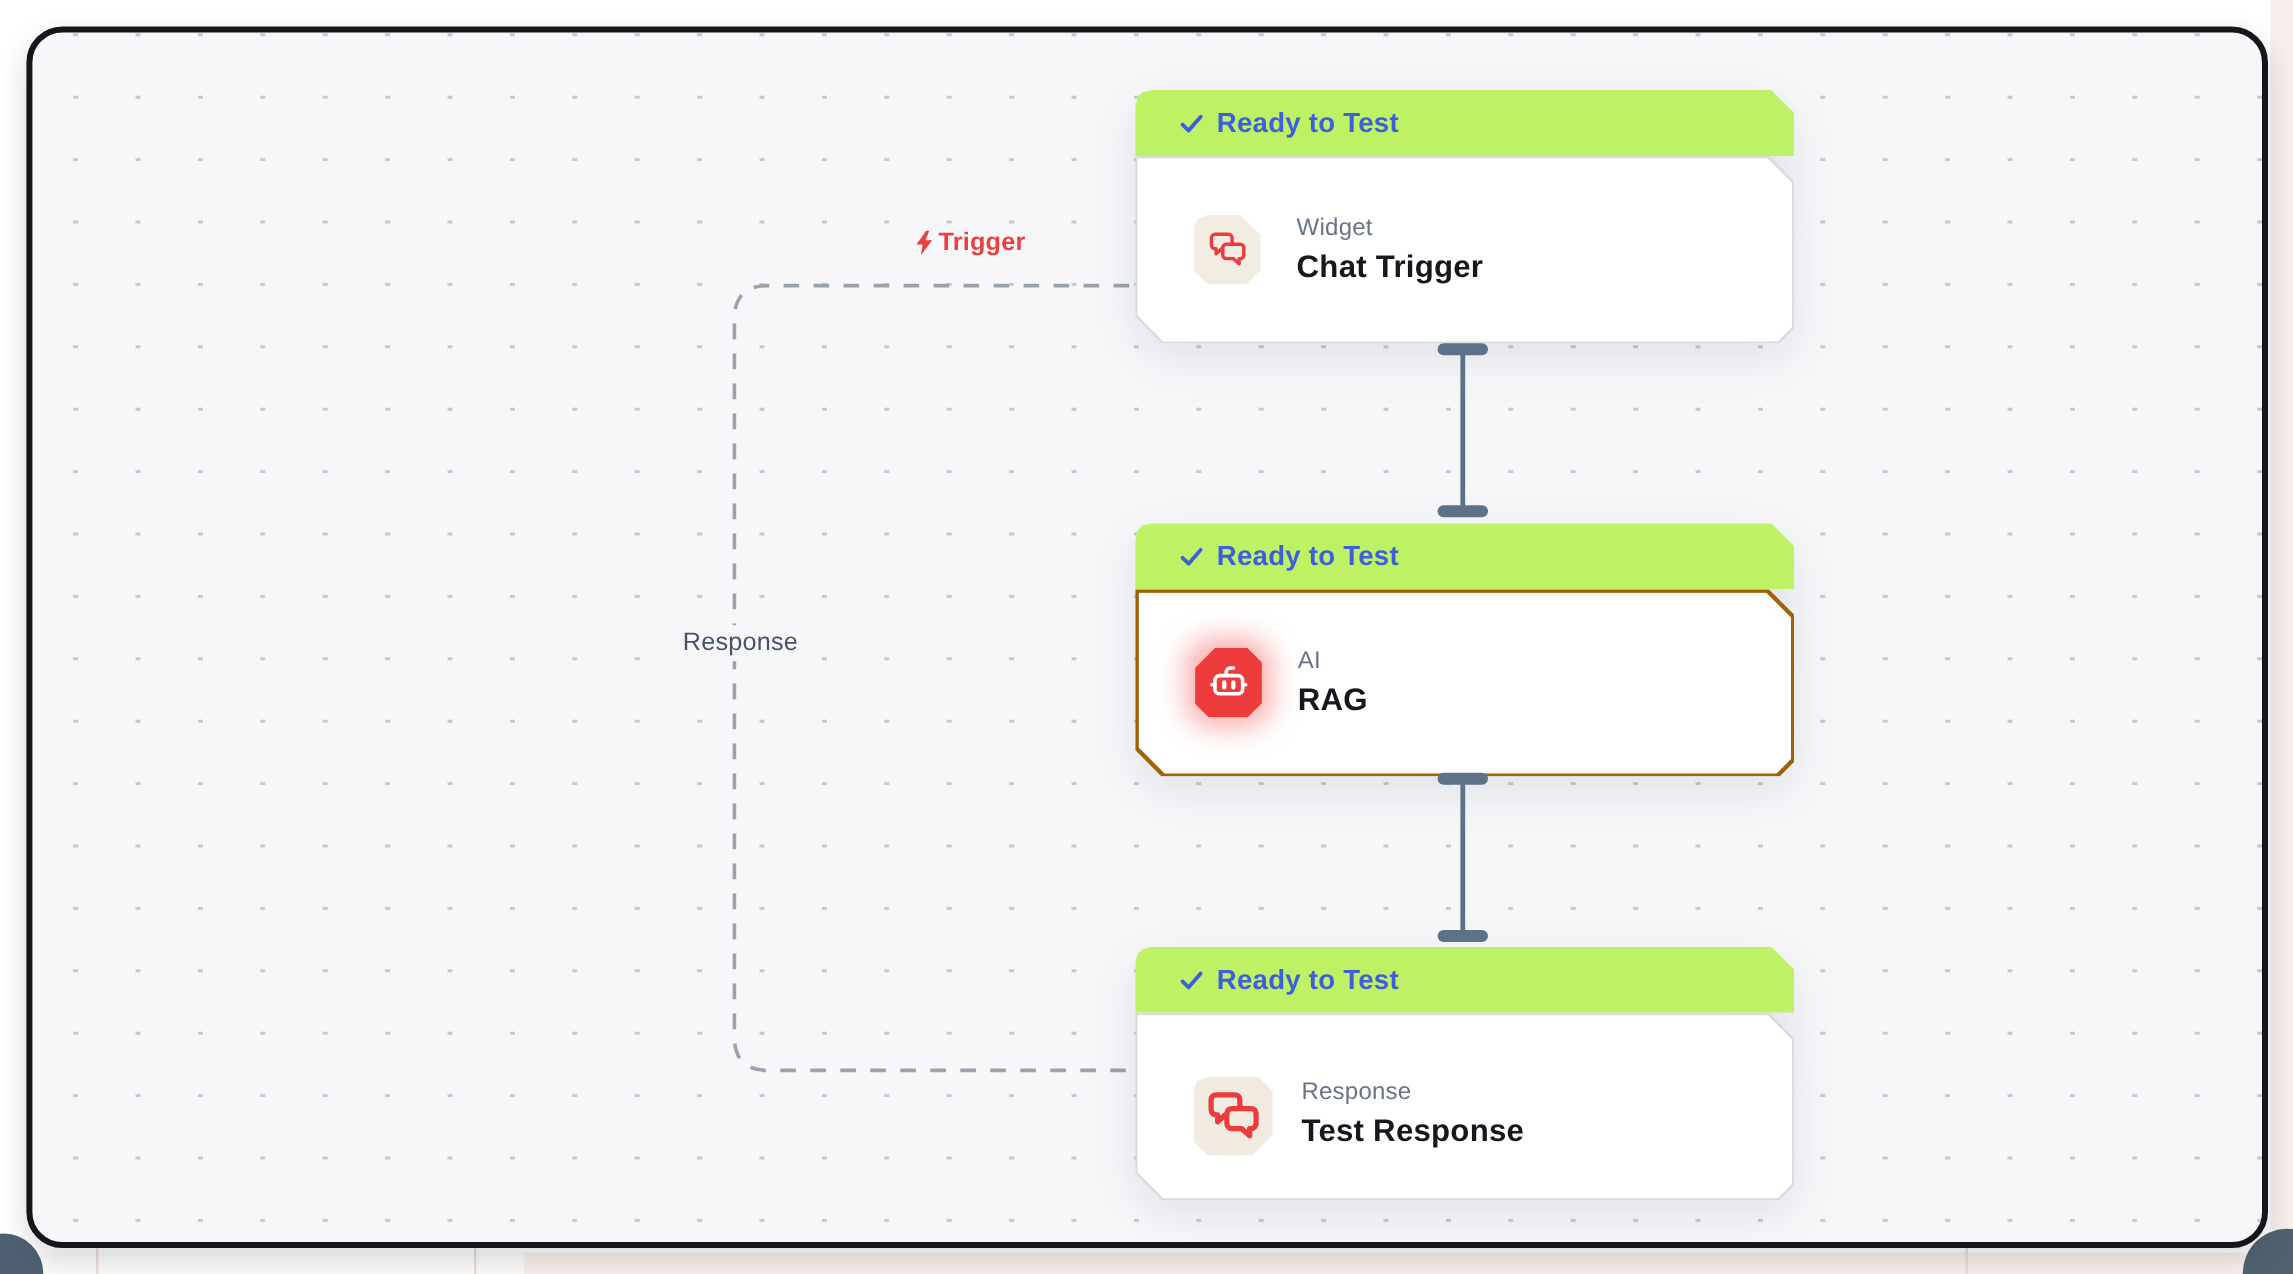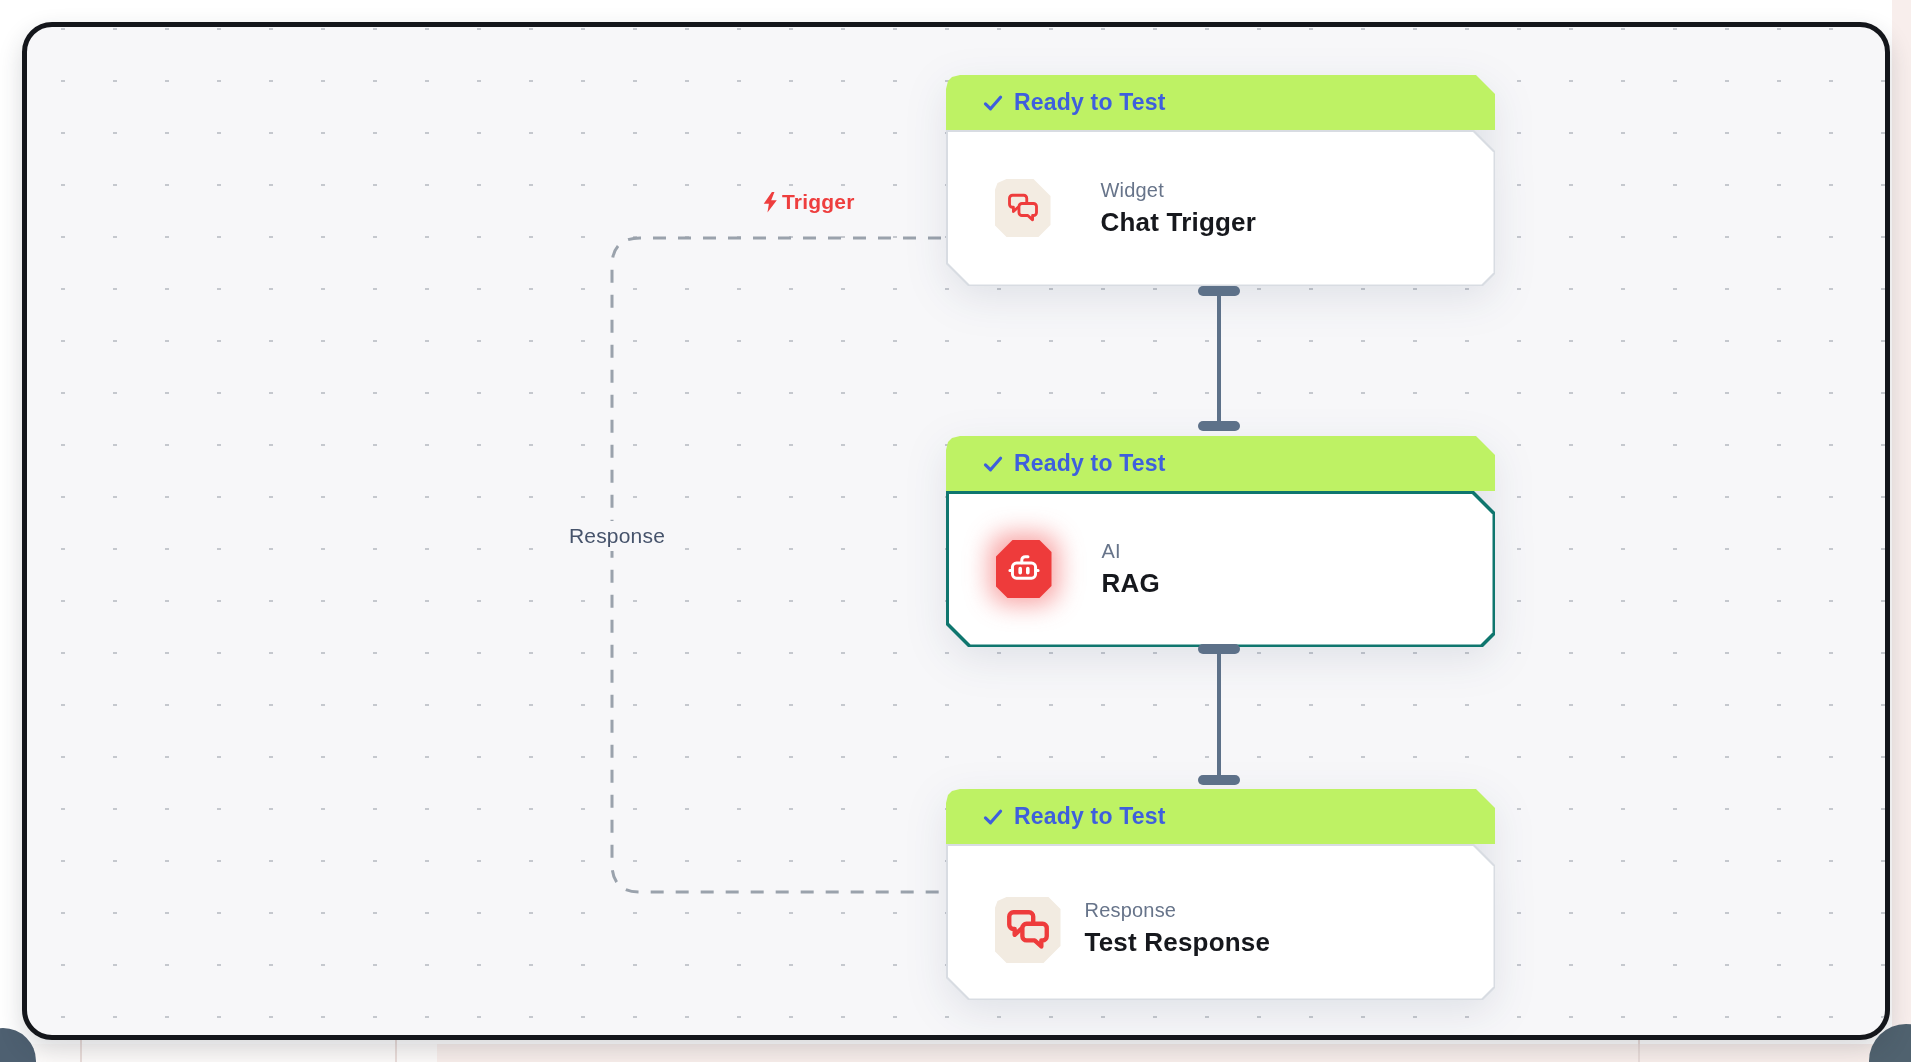--- a/index.html
+++ b/index.html
@@ -53,23 +53,23 @@
     clip-path:polygon(0 100%,0 14px,2px 6px,6px 2px,14px 0,calc(100% - 19px) 0,100% 19px,100% 100%);
     color:#3e5fdd;font-size:23px;font-weight:600;letter-spacing:.2px;
   }
   .card{
     position:relative;height:156px;background:#d8dce2;
     clip-path:polygon(0 0,calc(100% - 21px) 0,100% 21px,100% calc(100% - 12px),calc(100% - 12px) 100%,22px 100%,0 calc(100% - 22px));
   }
   .card-inner{
     position:absolute;inset:1.5px;background:#ffffff;
     clip-path:polygon(0 0,calc(100% - 21px) 0,100% 21px,100% calc(100% - 12px),calc(100% - 12px) 100%,22px 100%,0 calc(100% - 22px));
-    display:flex;align-items:center;padding-left:47px;box-sizing:border-box;gap:50px;
-  }
-  .node.selected .card{background:#0f766e;}
+    display:flex;align-items:center;padding-left:47px;box-sizing:border-box;gap:30px;
+  }
+  .node.selected .card{background:#a16207;}
   .node.selected .card-inner{inset:2.5px;}
   .node-texts{display:flex;flex-direction:column;gap:5px;}
   .node-cat{color:#67748a;font-size:20px;font-weight:500;letter-spacing:.2px;}
   .node-title{color:#16181d;font-size:26px;font-weight:700;letter-spacing:.2px;}
 
   
   .icon-wrap{position:relative;flex:0 0 auto;}
   .icon-box{
     width:56px;height:58px;display:flex;align-items:center;justify-content:center;
     background:#f3ece2;

